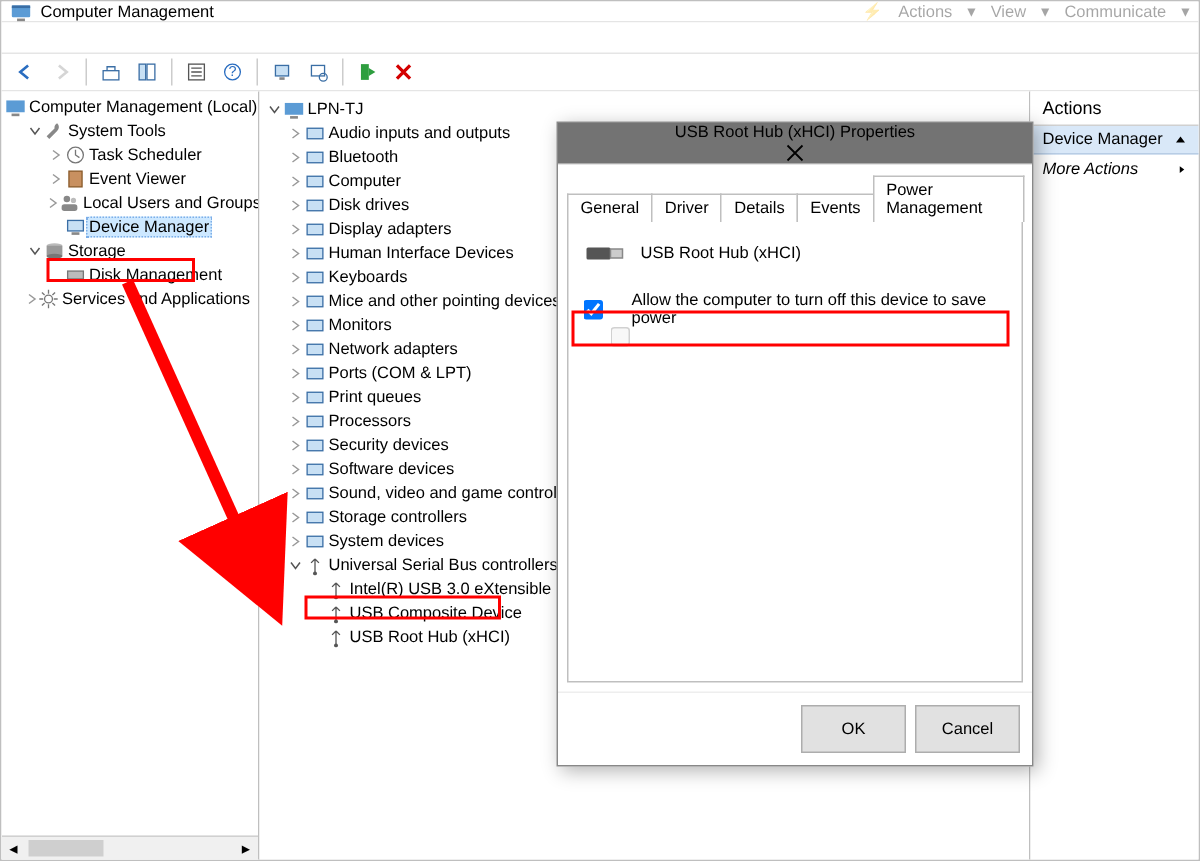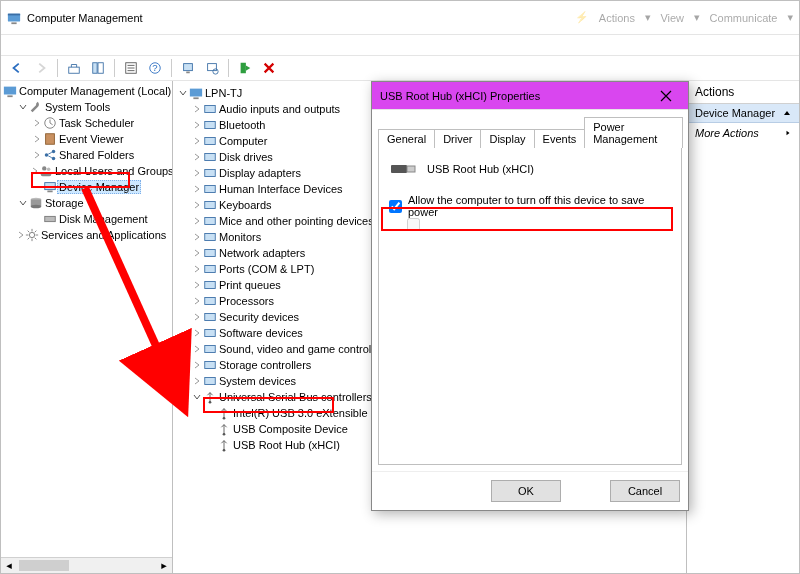--- a/index.html
+++ b/index.html
@@ -13,21 +13,21 @@
     --sel:#cde8ff;
     --sel-border:#7daee8;
     --actions-hdr:#d9e8f8;
     --red:#ff0000;
     --btn:#e1e1e1;
     --btn-border:#adadad;
   }
   *{box-sizing:border-box;font-family:"Segoe UI",Tahoma,Arial,sans-serif;font-size:11px;color:var(--text);}
   body{margin:0;background:#555;width:800px;height:574px;overflow:hidden;position:relative;}
   .app{position:absolute;inset:0;background:#fff;display:flex;flex-direction:column;border:1px solid var(--line);}
-  .titlebar{height:34px;display:flex;align-items:center;gap:6px;padding:2px 6px;background:#fff;border-bottom:1px solid #e5e5e5;}
+  .titlebar{height:14px;display:flex;align-items:center;gap:6px;padding:2px 6px;background:#fff;border-bottom:1px solid #e5e5e5;}
   .titlebar .icon{width:14px;height:14px;}
   .menubar{height:20px;display:flex;align-items:center;padding:0 4px;background:#fff;}
   .menubar span{padding:2px 8px;cursor:default;margin-top:48px;}
   .toolbar{height:26px;display:flex;align-items:center;gap:4px;padding:2px 6px;border-top:1px solid #e5e5e5;border-bottom:1px solid #e5e5e5;background:#fff;}
   .toolbar .sep{width:1px;height:18px;background:#ccc;margin:0 2px;}
   .tbtn{width:20px;height:20px;display:flex;align-items:center;justify-content:center;}
   .tbtn svg{width:14px;height:14px;}
   .content{flex:1;display:flex;min-height:0;}
   .panel{border-right:1px solid var(--line);background:#fff;display:flex;flex-direction:column;min-height:0;}
   .panel.nav{width:172px;}
@@ -46,34 +46,34 @@
   .actions .hdr{background:#fff;color:#000;font-size:12px;padding:4px 8px;border-bottom:1px solid var(--line2);}
   .actions .sec{background:var(--actions-hdr);padding:3px 8px;display:flex;align-items:center;justify-content:space-between;border-bottom:1px solid #b8cde5;}
   .actions .sec svg{width:8px;height:8px;}
   .actions .item{padding:4px 8px;display:flex;align-items:center;justify-content:space-between;font-style:italic;}
   .actions .item svg{width:6px;height:8px;}
   .scroll-x{height:16px;background:var(--chrome);border-top:1px solid var(--line2);display:flex;align-items:stretch;}
   .scroll-x .thumb{width:50px;background:#cfcfcf;margin:2px;}
   .scroll-x .arrow{width:16px;display:flex;align-items:center;justify-content:center;}
   
   .dialog{position:absolute;left:371px;top:81px;width:318px;height:430px;background:#fff;border:1px solid #888;box-shadow:3px 3px 12px rgba(0,0,0,.3);display:flex;flex-direction:column;}
-  .dlg-title{height:28px;display:flex;align-items:center;justify-content:space-between;padding:0 8px;background:#d946ef;border-bottom:1px solid #e5e5e5;}
+  .dlg-title{height:28px;display:flex;align-items:center;justify-content:space-between;padding:0 8px;background:#737373;border-bottom:1px solid #e5e5e5;flex-direction:column;}
   .dlg-title .x{width:28px;height:28px;display:flex;align-items:center;justify-content:center;cursor:default;}
   .tabs{display:flex;align-items:flex-end;padding:6px 6px 0 6px;}
   .tab{padding:3px 8px;border:1px solid var(--line);border-bottom:none;background:#fff;margin-right:-1px;font-size:11px;position:relative;top:1px;}
   .tab.active{background:#fff;z-index:2;}
   .tab:not(.active){background:#fff;}
   .tabbody{flex:1;margin:0 6px 6px 6px;border:1px solid var(--line);padding:10px;display:flex;flex-direction:column;}
   .devrow{display:flex;align-items:center;gap:10px;margin-bottom:18px;}
   .devrow .dic{width:28px;height:22px;}
-  .chkline{display:flex;align-items:center;gap:6px;height:16px;}
+  .chkline{display:flex;align-items:center;gap:19px;height:16px;}
   .chkline input{margin:0;}
   .chkline.disabled span{color:var(--muted);}
   .dlg-btns{display:flex;justify-content:flex-end;gap:6px;padding:8px;border-top:1px solid #eee;}
-  .wbtn{min-width:70px;height:22px;background:var(--btn);border:1px solid var(--btn-border);display:flex;align-items:center;justify-content:center;margin-left:43px;}
+  .wbtn{min-width:70px;height:32px;background:var(--btn);border:1px solid var(--btn-border);display:flex;align-items:center;justify-content:center;}
   
   .anno{position:absolute;pointer-events:none;}
   .redbox{border:2px solid var(--red);}
   
   .headright{margin-left:auto;display:flex;gap:10px;align-items:center;opacity:.35;}
   .headright span{font-size:11px;}
   
   .ic svg, .icon svg{width:14px;height:14px;}
 </style>
 </head>
@@ -229,36 +229,20 @@
               <span class="lbl">Event Viewer</span>
             </div>
           <div class="row indent2">
               <span class="tw">
                 <svg viewBox="0 0 8 8">
                   <path d="M2 1 L6 4 L2 7" fill="none" stroke="#999"></path>
                 </svg>
               </span>
               <span class="ic">
                 <svg viewBox="0 0 16 16">
-                  <circle cx="4" cy="8" r="2" fill="#3a6ea5"></circle>
-                  <circle cx="12" cy="4" r="2" fill="#3a6ea5"></circle>
-                  <circle cx="12" cy="12" r="2" fill="#3a6ea5"></circle>
-                  <path d="M6 7 L10 5 M6 9 L10 11" stroke="#3a6ea5"></path>
-                </svg>
-              </span>
-              <span class="lbl">Shared Folders</span>
-            </div>
-          <div class="row indent2">
-              <span class="tw">
-                <svg viewBox="0 0 8 8">
-                  <path d="M2 1 L6 4 L2 7" fill="none" stroke="#999"></path>
-                </svg>
-              </span>
-              <span class="ic">
-                <svg viewBox="0 0 16 16">
                   <circle cx="6" cy="5" r="2.5" fill="#888"></circle>
                   <circle cx="11" cy="6" r="2" fill="#bbb"></circle>
                   <rect x="2" y="9" width="12" height="5" fill="#888" rx="2"></rect>
                 </svg>
               </span>
               <span class="lbl">Local Users and Groups</span>
             </div>
           <div class="row indent2 sel">
               <span class="tw" style="width:12px"></span>
               <span class="ic">
@@ -639,21 +623,21 @@
     <span>USB Root Hub (xHCI) Properties</span>
     <div class="x">
       <svg viewBox="0 0 12 12" width="12" height="12">
           <path d="M1 1 L11 11 M11 1 L1 11" stroke="#000" stroke-width="1.2"></path>
         </svg>
     </div>
   </div>
   <div class="tabs">
     <div class="tab">General</div>
     <div class="tab">Driver</div>
-    <div class="tab">Display</div>
+    <div class="tab">Details</div>
     <div class="tab">Events</div>
     <div class="tab active">Power Management</div>
   </div>
   <div class="tabbody">
     <div class="devrow">
       <span class="dic">
         <svg viewBox="0 0 28 22">
             <rect x="2" y="7" width="16" height="8" fill="#555" rx="1"></rect>
             <rect x="18" y="8" width="8" height="6" fill="#ccc" stroke="#888"></rect>
           </svg>

